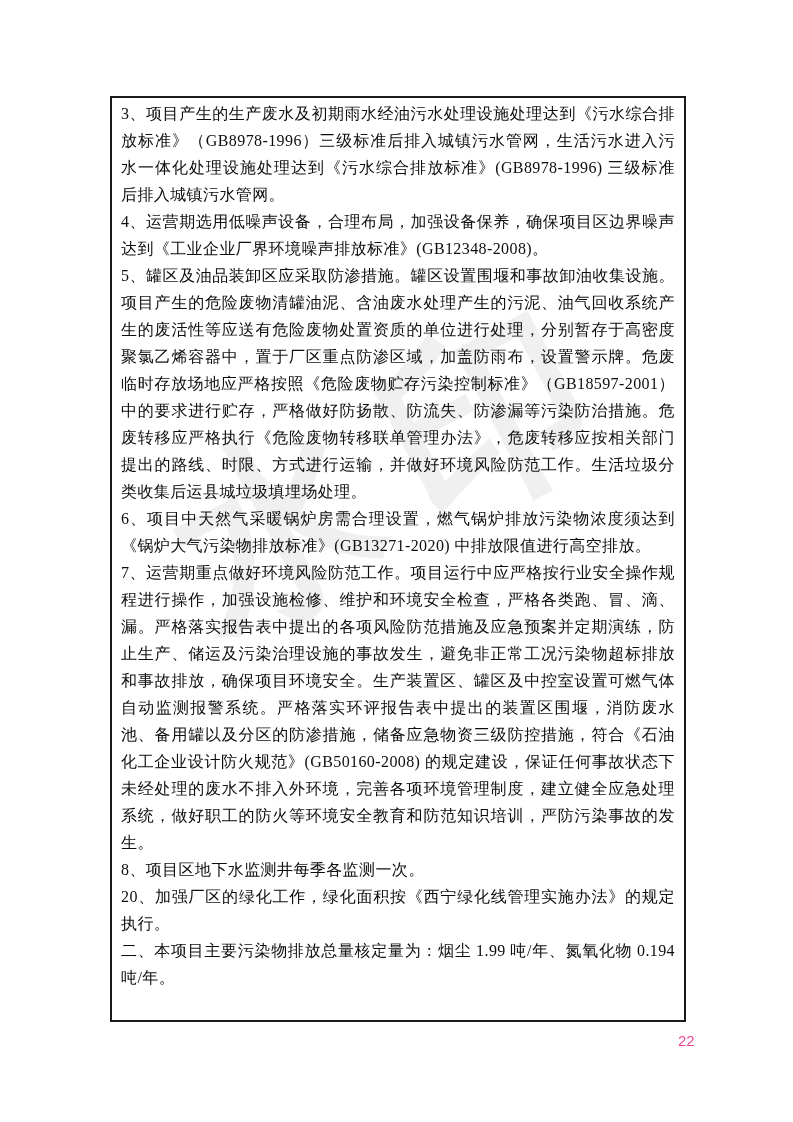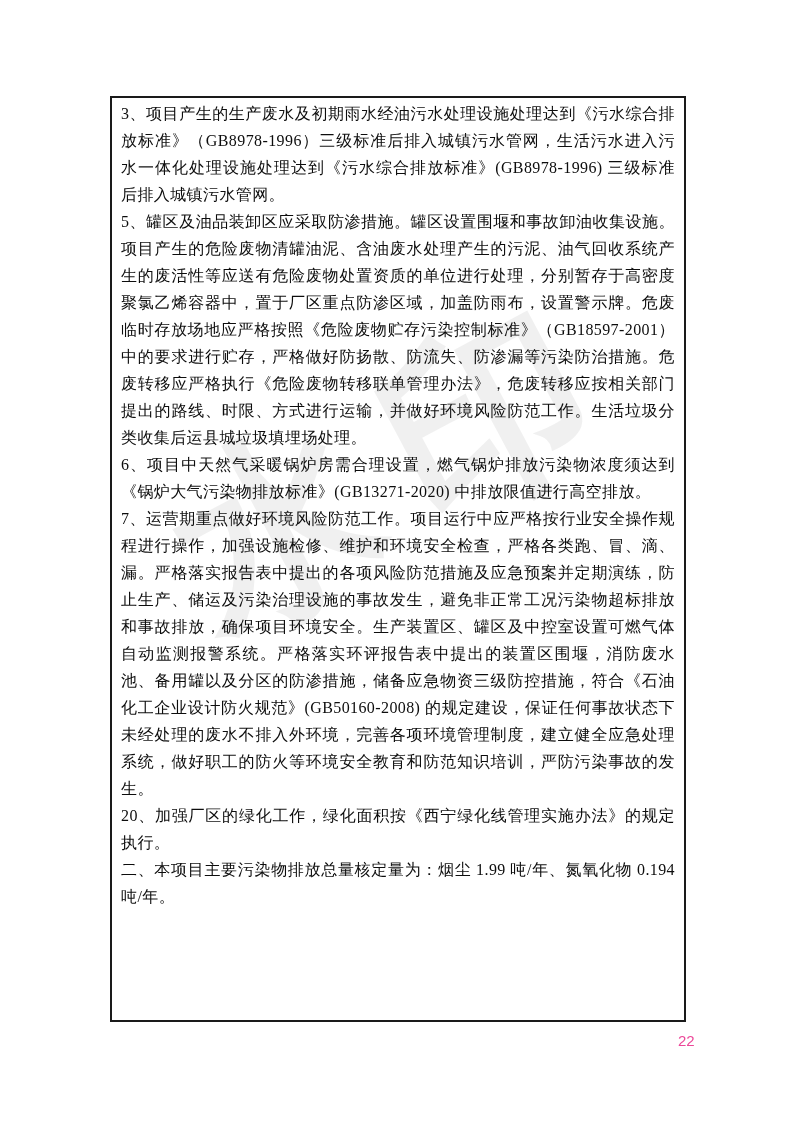--- a/index.html
+++ b/index.html
@@ -74,23 +74,25 @@
 </head>
 <body>
 
 <div class="page">
 
   <div class="watermark">水印</div>
 
   <div class="doc-frame">
     <div class="doc-body" id="doc-body">
         <p class="para">3、项目产生的生产废水及初期雨水经油污水处理设施处理达到《污水综合排放标准》（GB8978-1996）三级标准后排入城镇污水管网，生活污水进入污水一体化处理设施处理达到《污水综合排放标准》(GB8978-1996) 三级标准后排入城镇污水管网。</p>
+        <p class="para">4、运营期选用低噪声设备，合理布局，加强设备保养，确保项目区边界噪声达到《工业企业厂界环境噪声排放标准》(GB12348-2008)。</p>
         <p class="para">5、罐区及油品装卸区应采取防渗措施。罐区设置围堰和事故卸油收集设施。项目产生的危险废物清罐油泥、含油废水处理产生的污泥、油气回收系统产生的废活性等应送有危险废物处置资质的单位进行处理，分别暂存于高密度聚氯乙烯容器中，置于厂区重点防渗区域，加盖防雨布，设置警示牌。危废临时存放场地应严格按照《危险废物贮存污染控制标准》（GB18597-2001）中的要求进行贮存，严格做好防扬散、防流失、防渗漏等污染防治措施。危废转移应严格执行《危险废物转移联单管理办法》，危废转移应按相关部门提出的路线、时限、方式进行运输，并做好环境风险防范工作。生活垃圾分类收集后运县城垃圾填埋场处理。</p>
         <p class="para">6、项目中天然气采暖锅炉房需合理设置，燃气锅炉排放污染物浓度须达到《锅炉大气污染物排放标准》(GB13271-2020) 中排放限值进行高空排放。</p>
         <p class="para">7、运营期重点做好环境风险防范工作。项目运行中应严格按行业安全操作规程进行操作，加强设施检修、维护和环境安全检查，严格各类跑、冒、滴、漏。严格落实报告表中提出的各项风险防范措施及应急预案并定期演练，防止生产、储运及污染治理设施的事故发生，避免非正常工况污染物超标排放和事故排放，确保项目环境安全。生产装置区、罐区及中控室设置可燃气体自动监测报警系统。严格落实环评报告表中提出的装置区围堰，消防废水池、备用罐以及分区的防渗措施，储备应急物资三级防控措施，符合《石油化工企业设计防火规范》(GB50160-2008) 的规定建设，保证任何事故状态下未经处理的废水不排入外环境，完善各项环境管理制度，建立健全应急处理系统，做好职工的防火等环境安全教育和防范知识培训，严防污染事故的发生。</p>
+        <p class="para">8、项目区地下水监测井每季各监测一次。</p>
         <p class="para">20、加强厂区的绿化工作，绿化面积按《西宁绿化线管理实施办法》的规定执行。</p>
         <p class="para">二、本项目主要污染物排放总量核定量为：烟尘 1.99 吨/年、氮氧化物 0.194 吨/年。</p>
       </div>
   </div>
 
   <div class="page-number">22</div>
 
 </div>
 
 </body></html>

